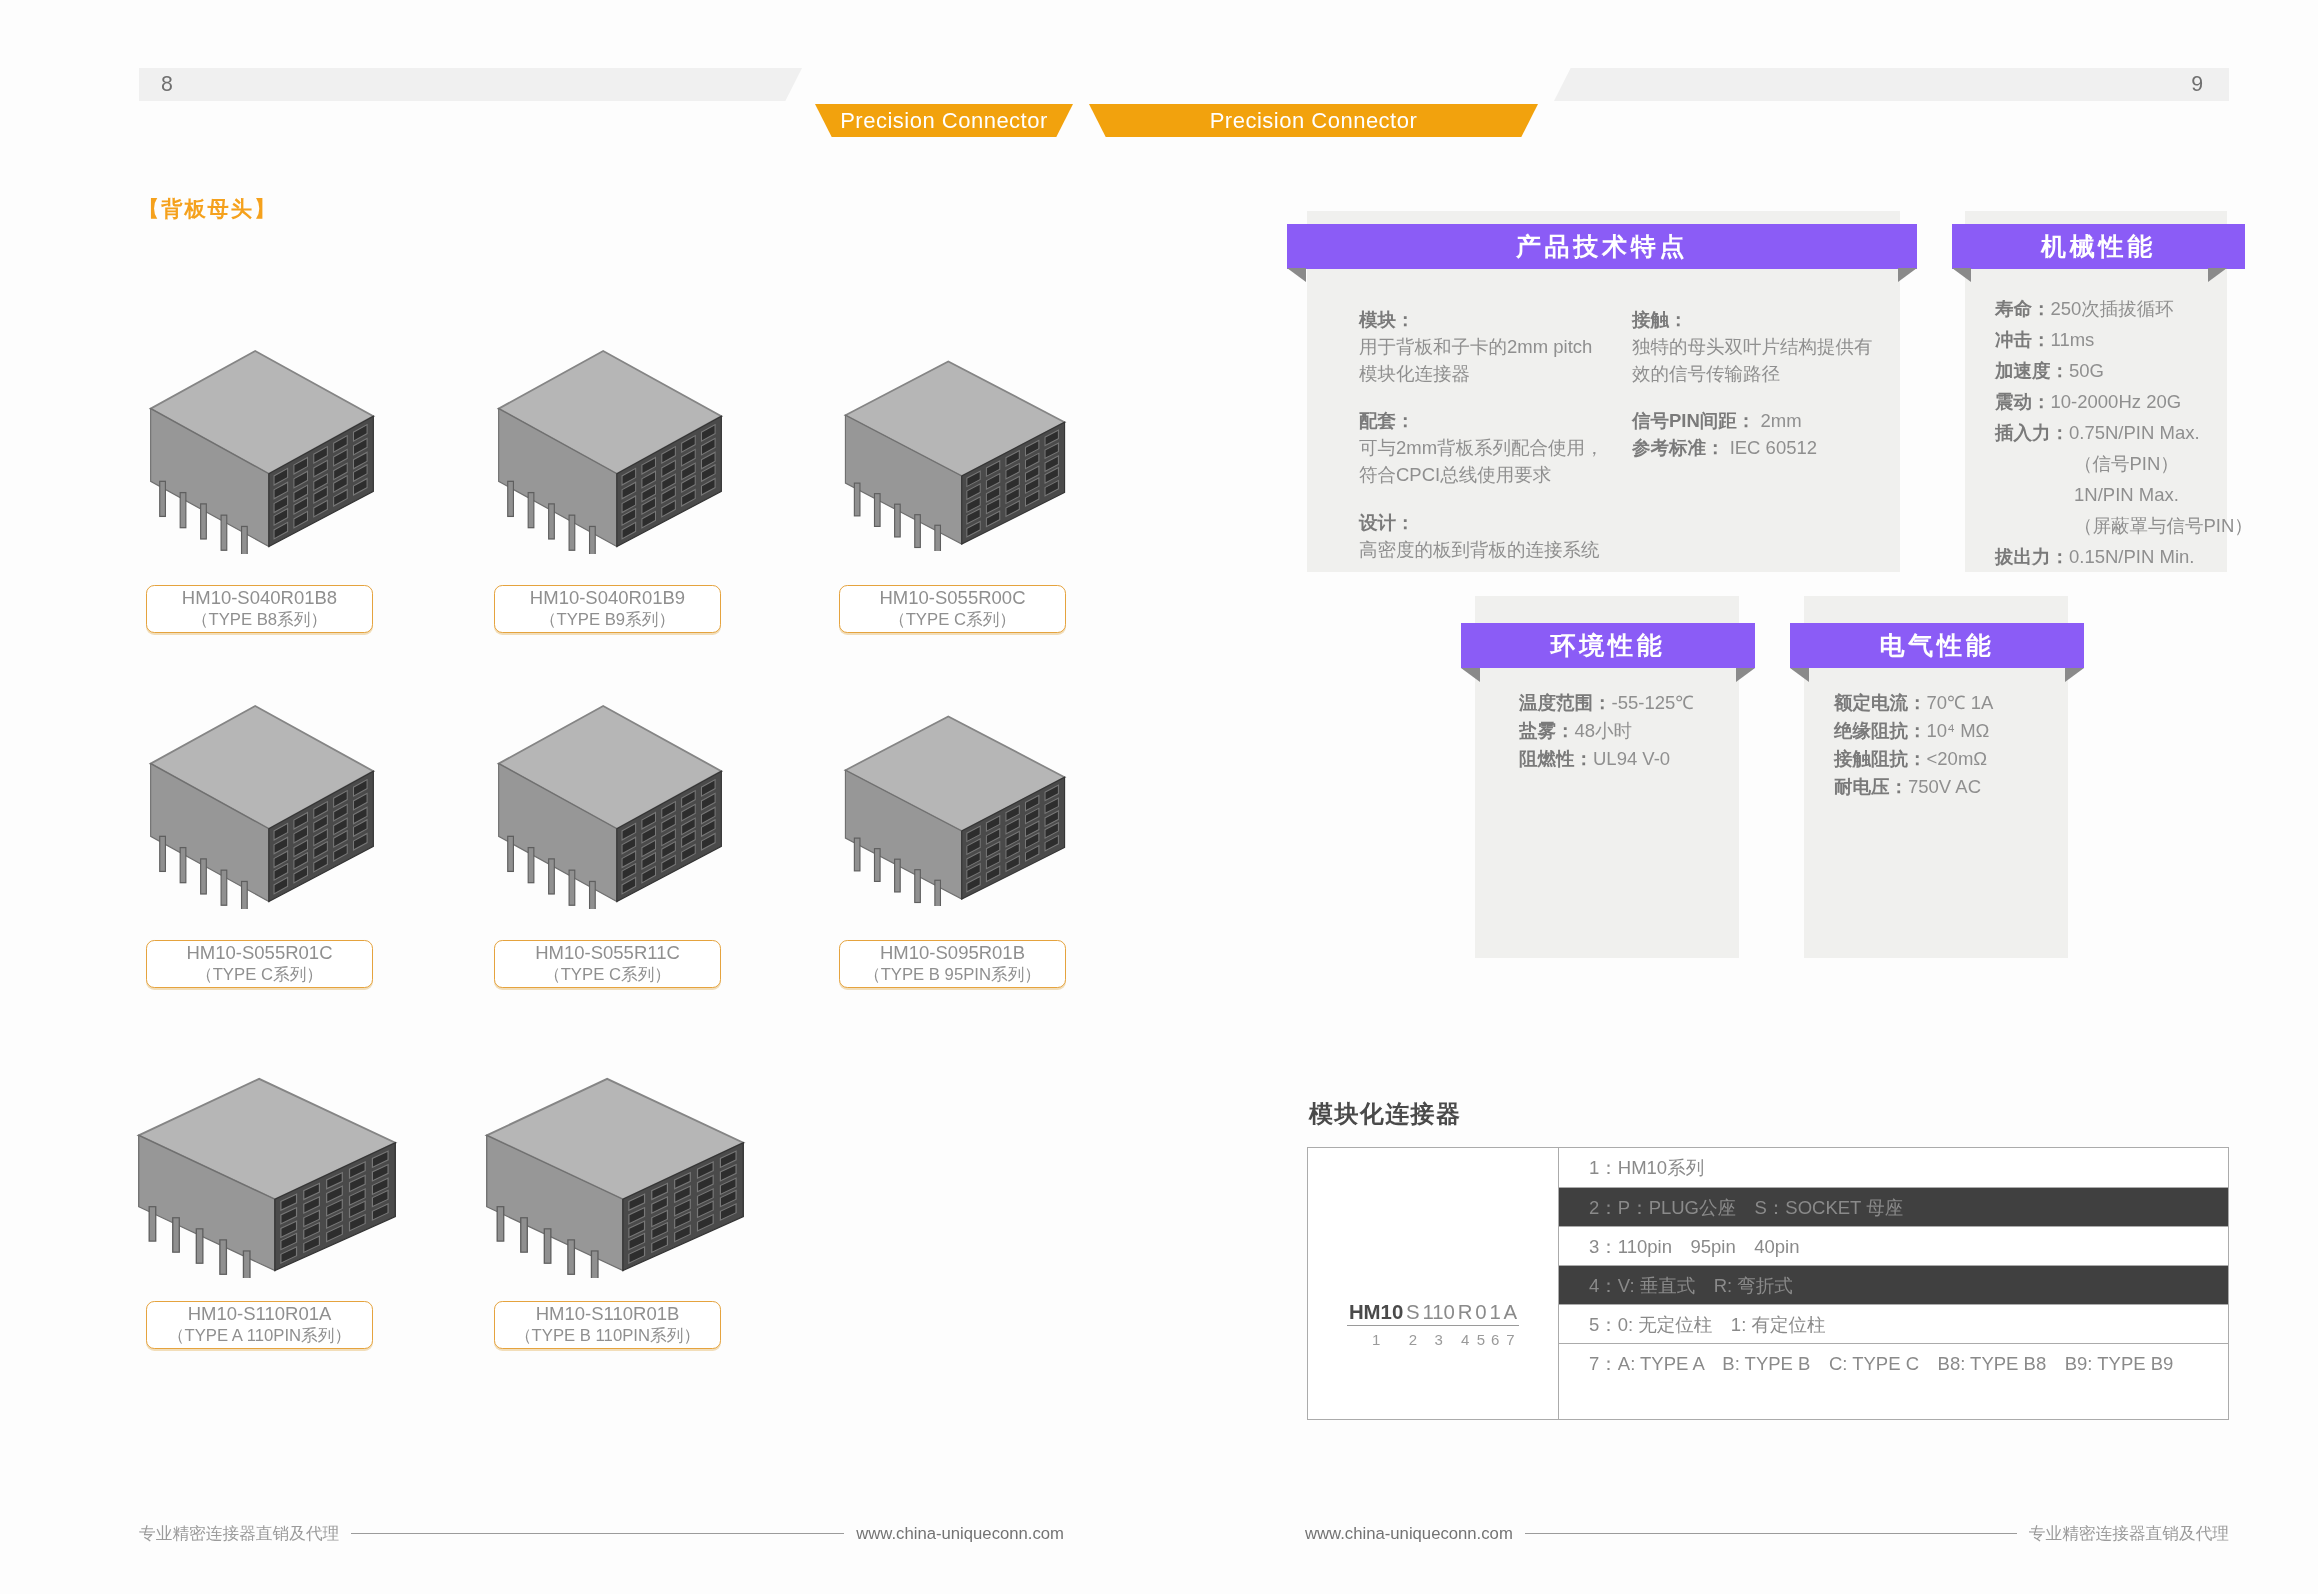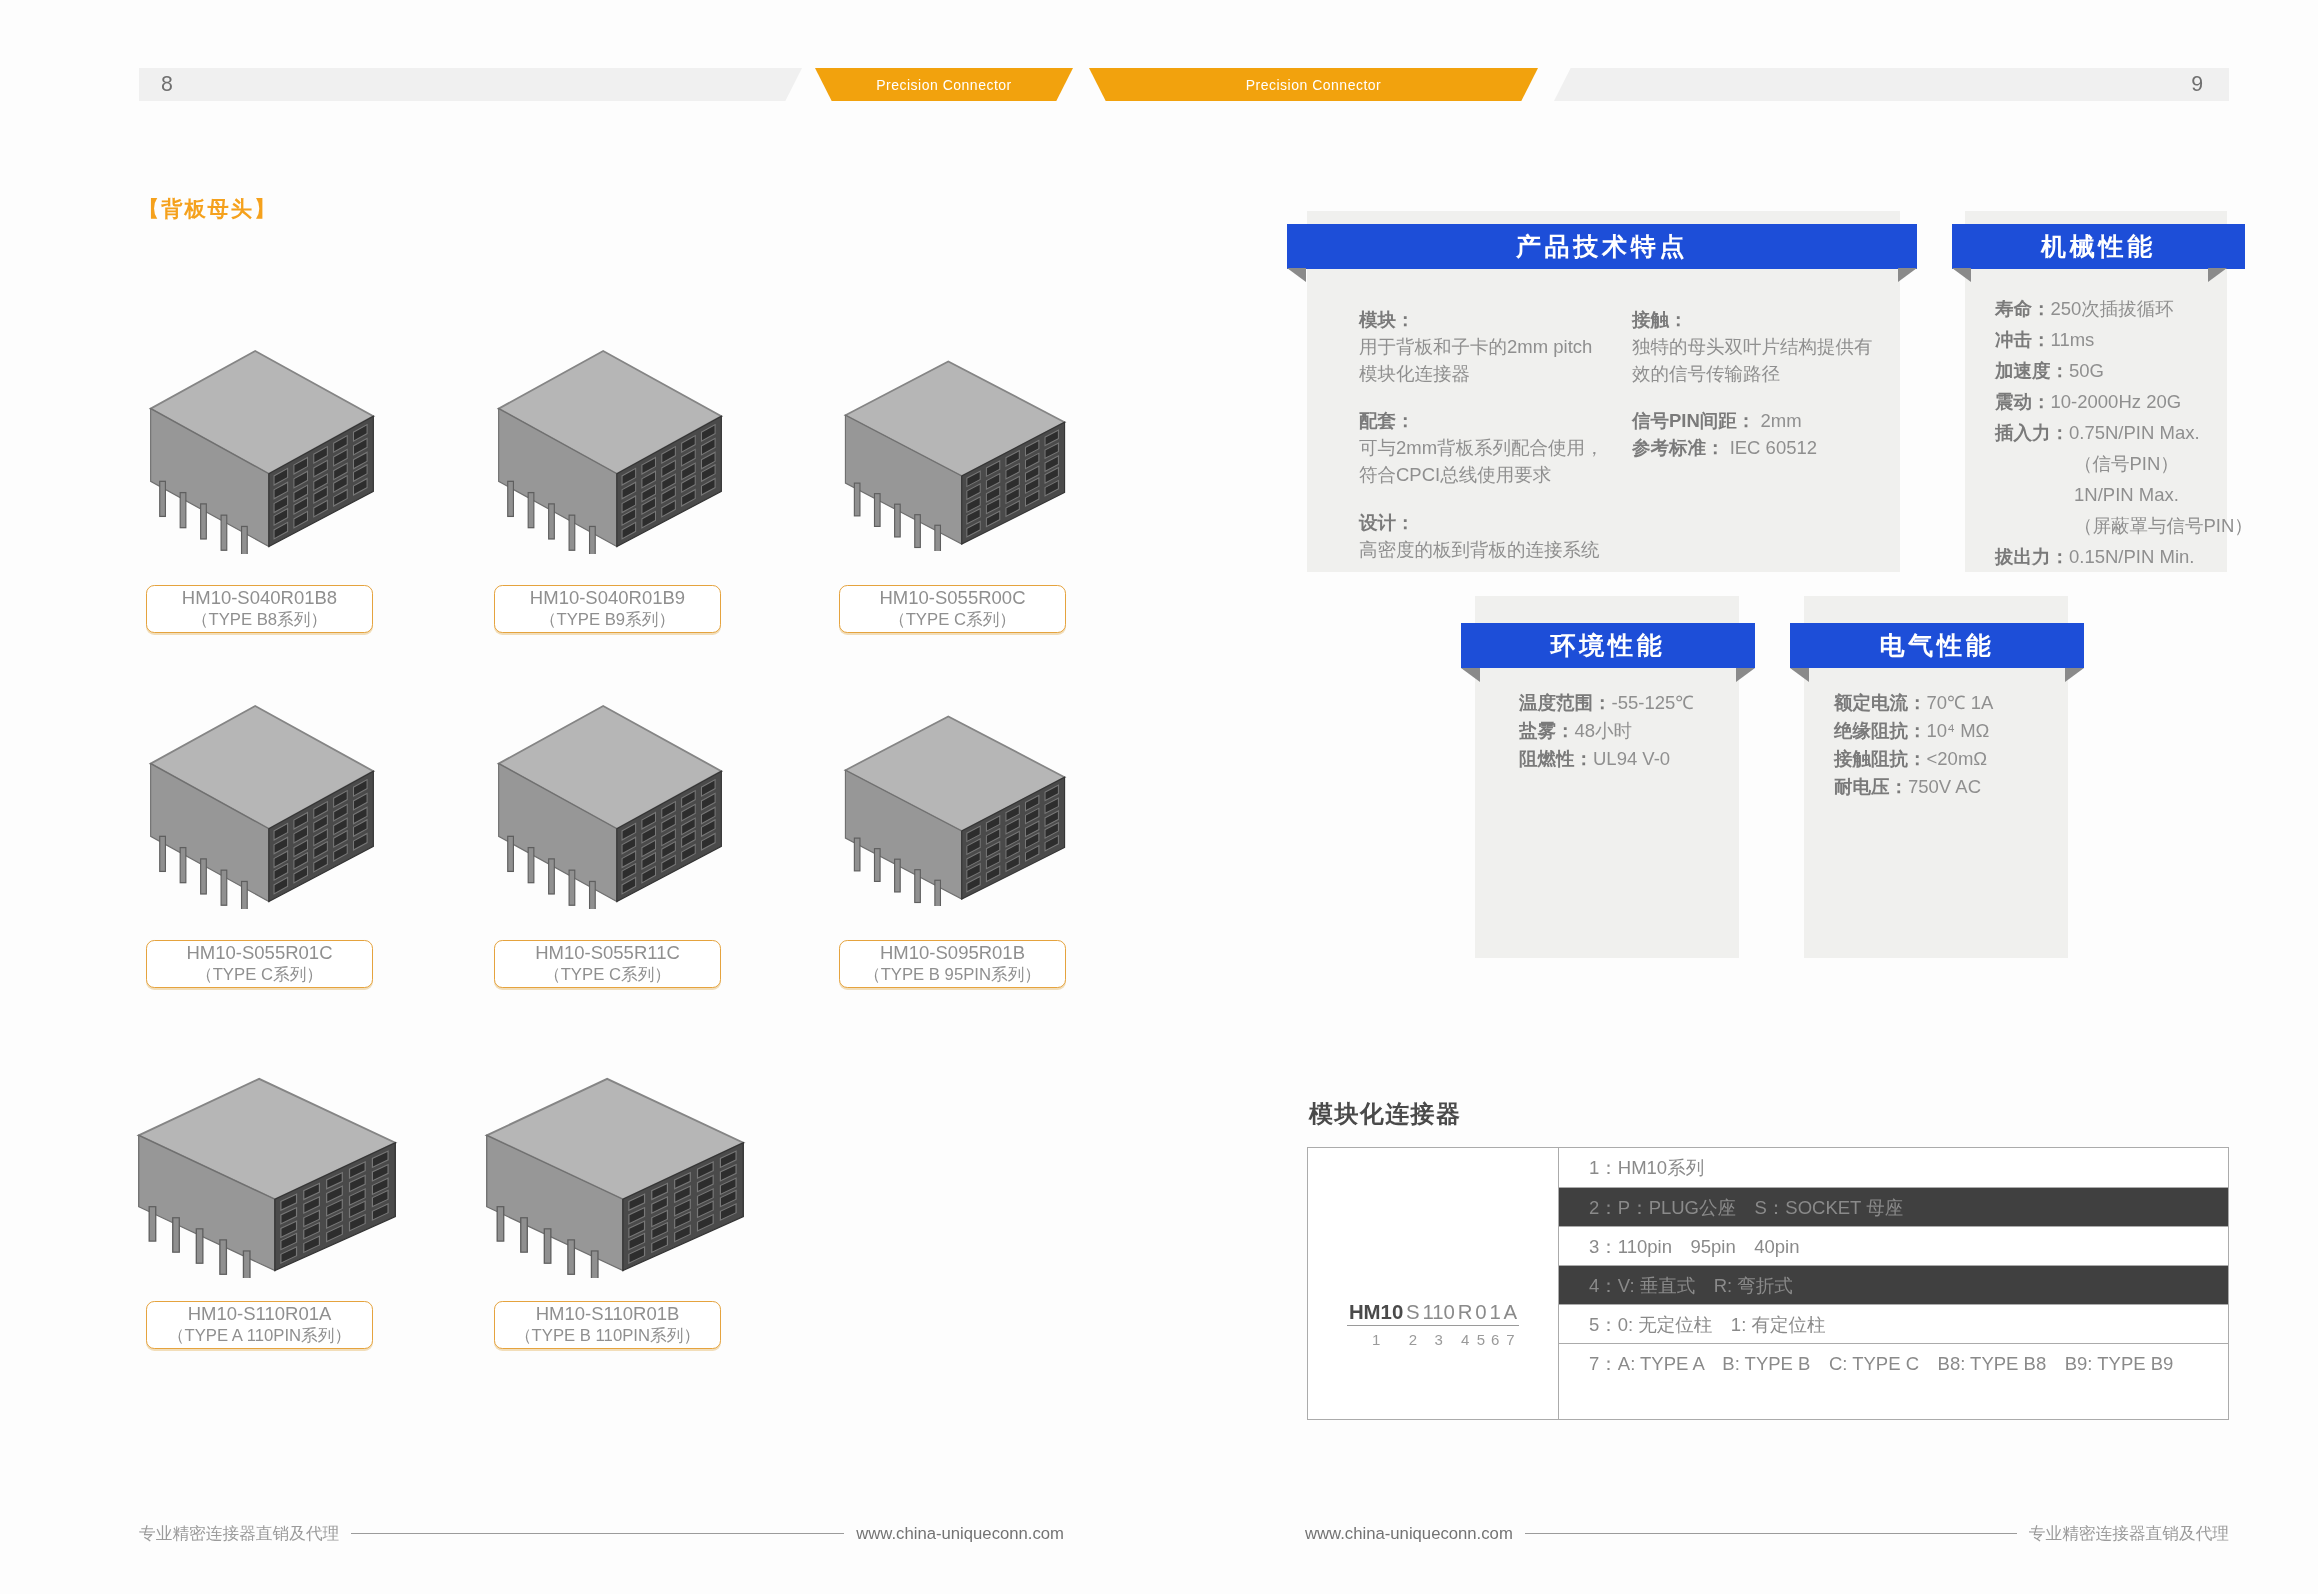--- a/index.html
+++ b/index.html
@@ -2,21 +2,21 @@
 <html style="font-size:7.4px"><head>
 <meta charset="utf-8">
 <style>
   html,body{margin:0;padding:0;background:#ffffff;}
   .page{position:relative;width:2333px;height:1594px;background:#fdfdfd;
         font-family:"Liberation Sans",sans-serif;overflow:hidden;}
 
   
   .hdr{position:absolute;top:68px;height:33px;display:flex;align-items:center;box-sizing:border-box;}
   .hdr-gray{background:#F0F0F0;color:#6F6F6F;font-size:21.3px;}
-  .hdr-orange{background:#F2A20D;color:#ffffff;font-size:14px;justify-content:center;letter-spacing:0.5px;}
+  .hdr-orange{background:#F2A20D;color:#ffffff;font-size:22px;justify-content:center;letter-spacing:0.5px;margin-top:36px;}
   #hdr-gray-l{left:139px;width:663px;padding-left:22px;
       clip-path:polygon(0 0,100% 0,calc(100% - 16.7px) 100%,0 100%);}
   #hdr-orange-l{left:815px;width:258px;display:flex;
       clip-path:polygon(0 0,100% 0,calc(100% - 16.7px) 100%,16.7px 100%);}
   #hdr-orange-r{left:1089px;width:449px;display:flex;
       clip-path:polygon(0 0,100% 0,calc(100% - 16.7px) 100%,16.7px 100%);}
   #hdr-gray-r{left:1554px;width:675px;justify-content:flex-end;padding-right:26px;
       clip-path:polygon(16.7px 0,100% 0,100% 100%,0 100%);}
 
   
@@ -27,21 +27,21 @@
   .conn-img{position:absolute;}
   .plabel{position:absolute;width:227px;height:48px;background:#ffffff;
       border:1.4px solid #E5A33E;border-radius:8.3px;box-sizing:border-box;
       display:flex;flex-direction:column;align-items:center;justify-content:center;
       color:#8F8F8F;box-shadow:0 1.9px 0 rgba(222,164,60,.35);}
   .plabel .code{font-size:18.5px;line-height:21.3px;}
   .plabel .series{font-size:16.7px;line-height:20.4px;margin-top:1.9px;}
 
   
   .pbody{position:absolute;background:#F0F0EE;}
-  .ribbon{position:absolute;height:45px;background:#1d4ed8;color:#ffffff;
+  .ribbon{position:absolute;height:45px;background:#8b5cf6;color:#ffffff;
       display:flex;align-items:center;justify-content:center;
       font-size:25px;font-weight:bold;letter-spacing:3.7px;}
   .fold{position:absolute;width:0;height:0;}
   .fold-l{border-top:14px solid #8A8A8A;border-left:19.5px solid transparent;}
   .fold-r{border-top:14px solid #8A8A8A;border-right:19.5px solid transparent;}
 
   .spec-col{position:absolute;font-size:18.5px;color:#8F8F8F;}
   .spec-line{line-height:31px;white-space:nowrap;}
   .spec-line .lb{font-weight:bold;color:#7A7A7A;}
   .indent{padding-left:79px;}

